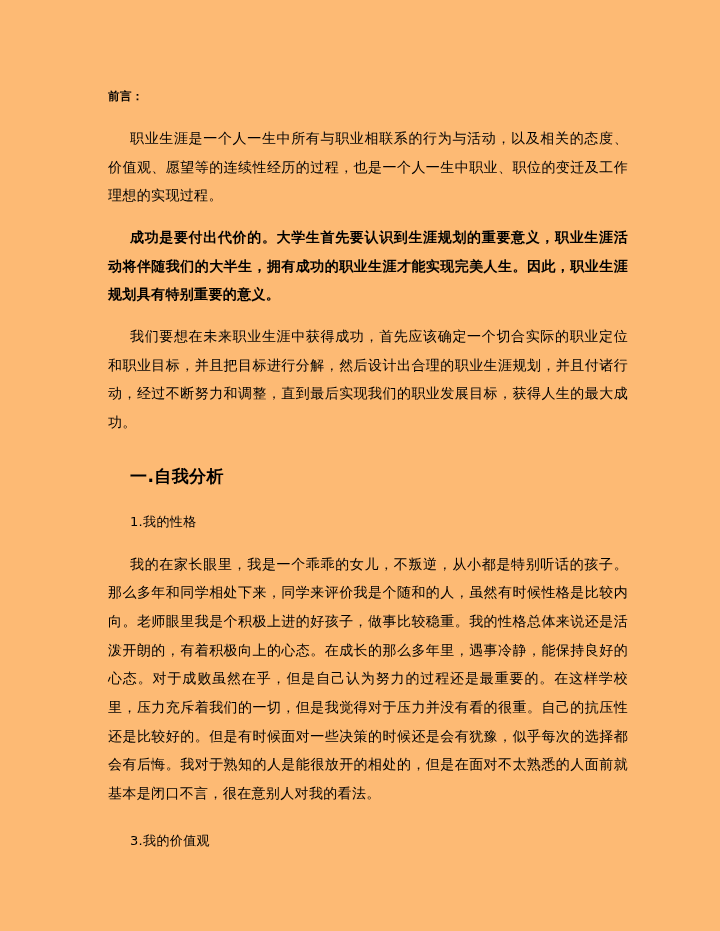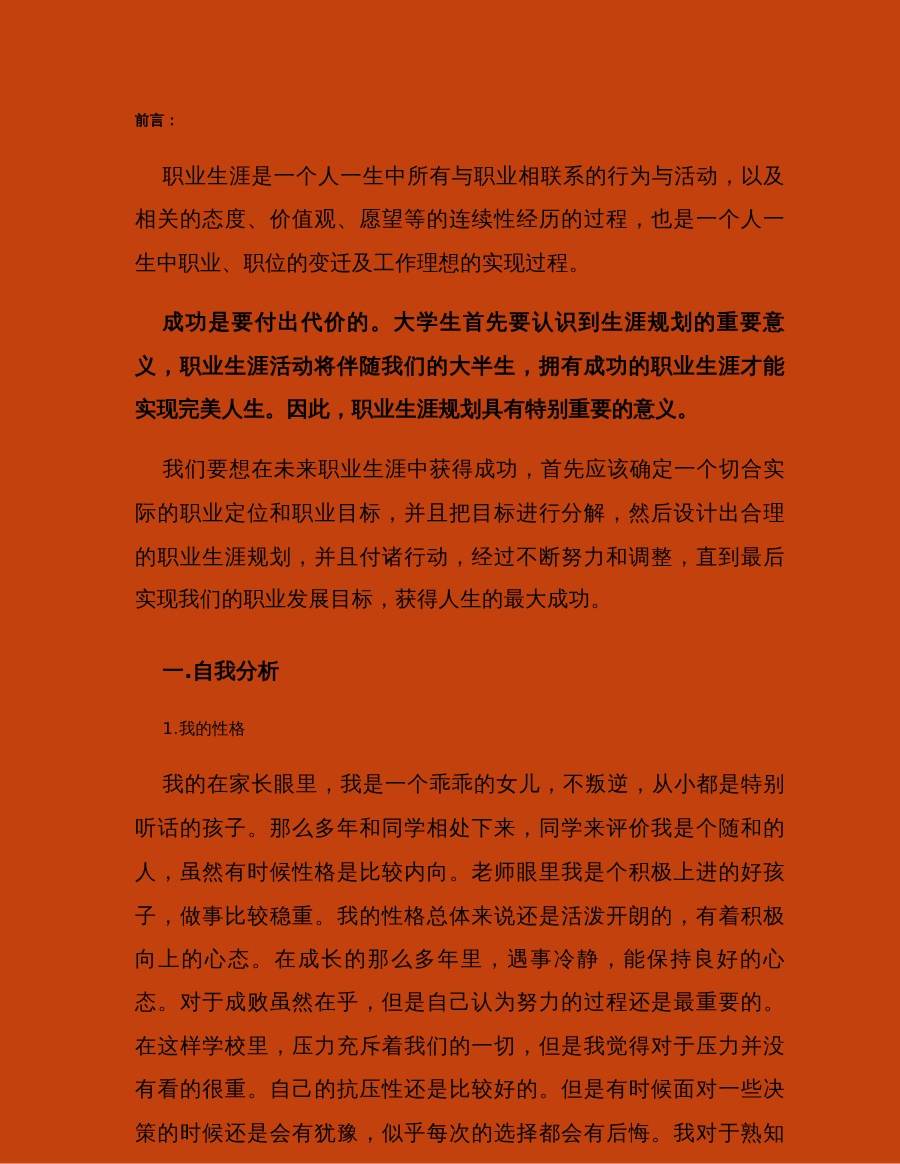--- a/index.html
+++ b/index.html
@@ -11,21 +11,21 @@
     width: 720px;
     height: 931px;
     font-family: "DejaVu Sans", "Liberation Sans", sans-serif;
     color: #000000;
     overflow: hidden;
   }
   .page {
     position: relative;
     width: 720px;
     height: 931px;
-    background: #c2410c;
+    background: #fdba74;
     box-sizing: border-box;
     padding: 88px 92px 0 108px;
   }
   .doc-body {
     width: 100%;
   }
   .heading {
     font-weight: bold;
     font-size: 11.5px;
     line-height: 1.55;
@@ -34,21 +34,21 @@
   }
   .section-heading {
     font-weight: bold;
     font-size: 17px;
     line-height: 1.55;
     margin: 26px 0 16px 0;
     text-indent: 22px;
     letter-spacing: 0.4px;
   }
   p.para {
-    font-size: 17px;
+    font-size: 14px;
     line-height: 2.05;
     margin: 0 0 13px 0;
     text-indent: 22px;
     text-align: justify;
     text-justify: inter-ideograph;
     letter-spacing: 0.35px;
   }
   p.para.bold {
     font-weight: bold;
   }
@@ -78,15 +78,16 @@
     <p class="para">我们要想在未来职业生涯中获得成功，首先应该确定一个切合实际的职业定位和职业目标，并且把目标进行分解，然后设计出合理的职业生涯规划，并且付诸行动，经过不断努力和调整，直到最后实现我们的职业发展目标，获得人生的最大成功。</p>
 
     <div class="section-heading">一.自我分析</div>
 
     <p class="sub">1.我的性格</p>
 
     <p class="para tight">我的在家长眼里，我是一个乖乖的女儿，不叛逆，从小都是特别听话的孩子。那么多年和同学相处下来，同学来评价我是个随和的人，虽然有时候性格是比较内向。老师眼里我是个积极上进的好孩子，做事比较稳重。我的性格总体来说还是活泼开朗的，有着积极向上的心态。在成长的那么多年里，遇事冷静，能保持良好的心态。对于成败虽然在乎，但是自己认为努力的过程还是最重要的。在这样学校里，压力充斥着我们的一切，但是我觉得对于压力并没有看的很重。自己的抗压性还是比较好的。但是有时候面对一些决策的时候还是会有犹豫，似乎每次的选择都会有后悔。我对于熟知的人是能很放开的相处的，但是在面对不太熟悉的人面前就基本是闭口不言，很在意别人对我的看法。</p>
 
 
 
+    <p class="sub">3.我的价值观</p>
 
   </div>
 </div>
 
 </body></html>

